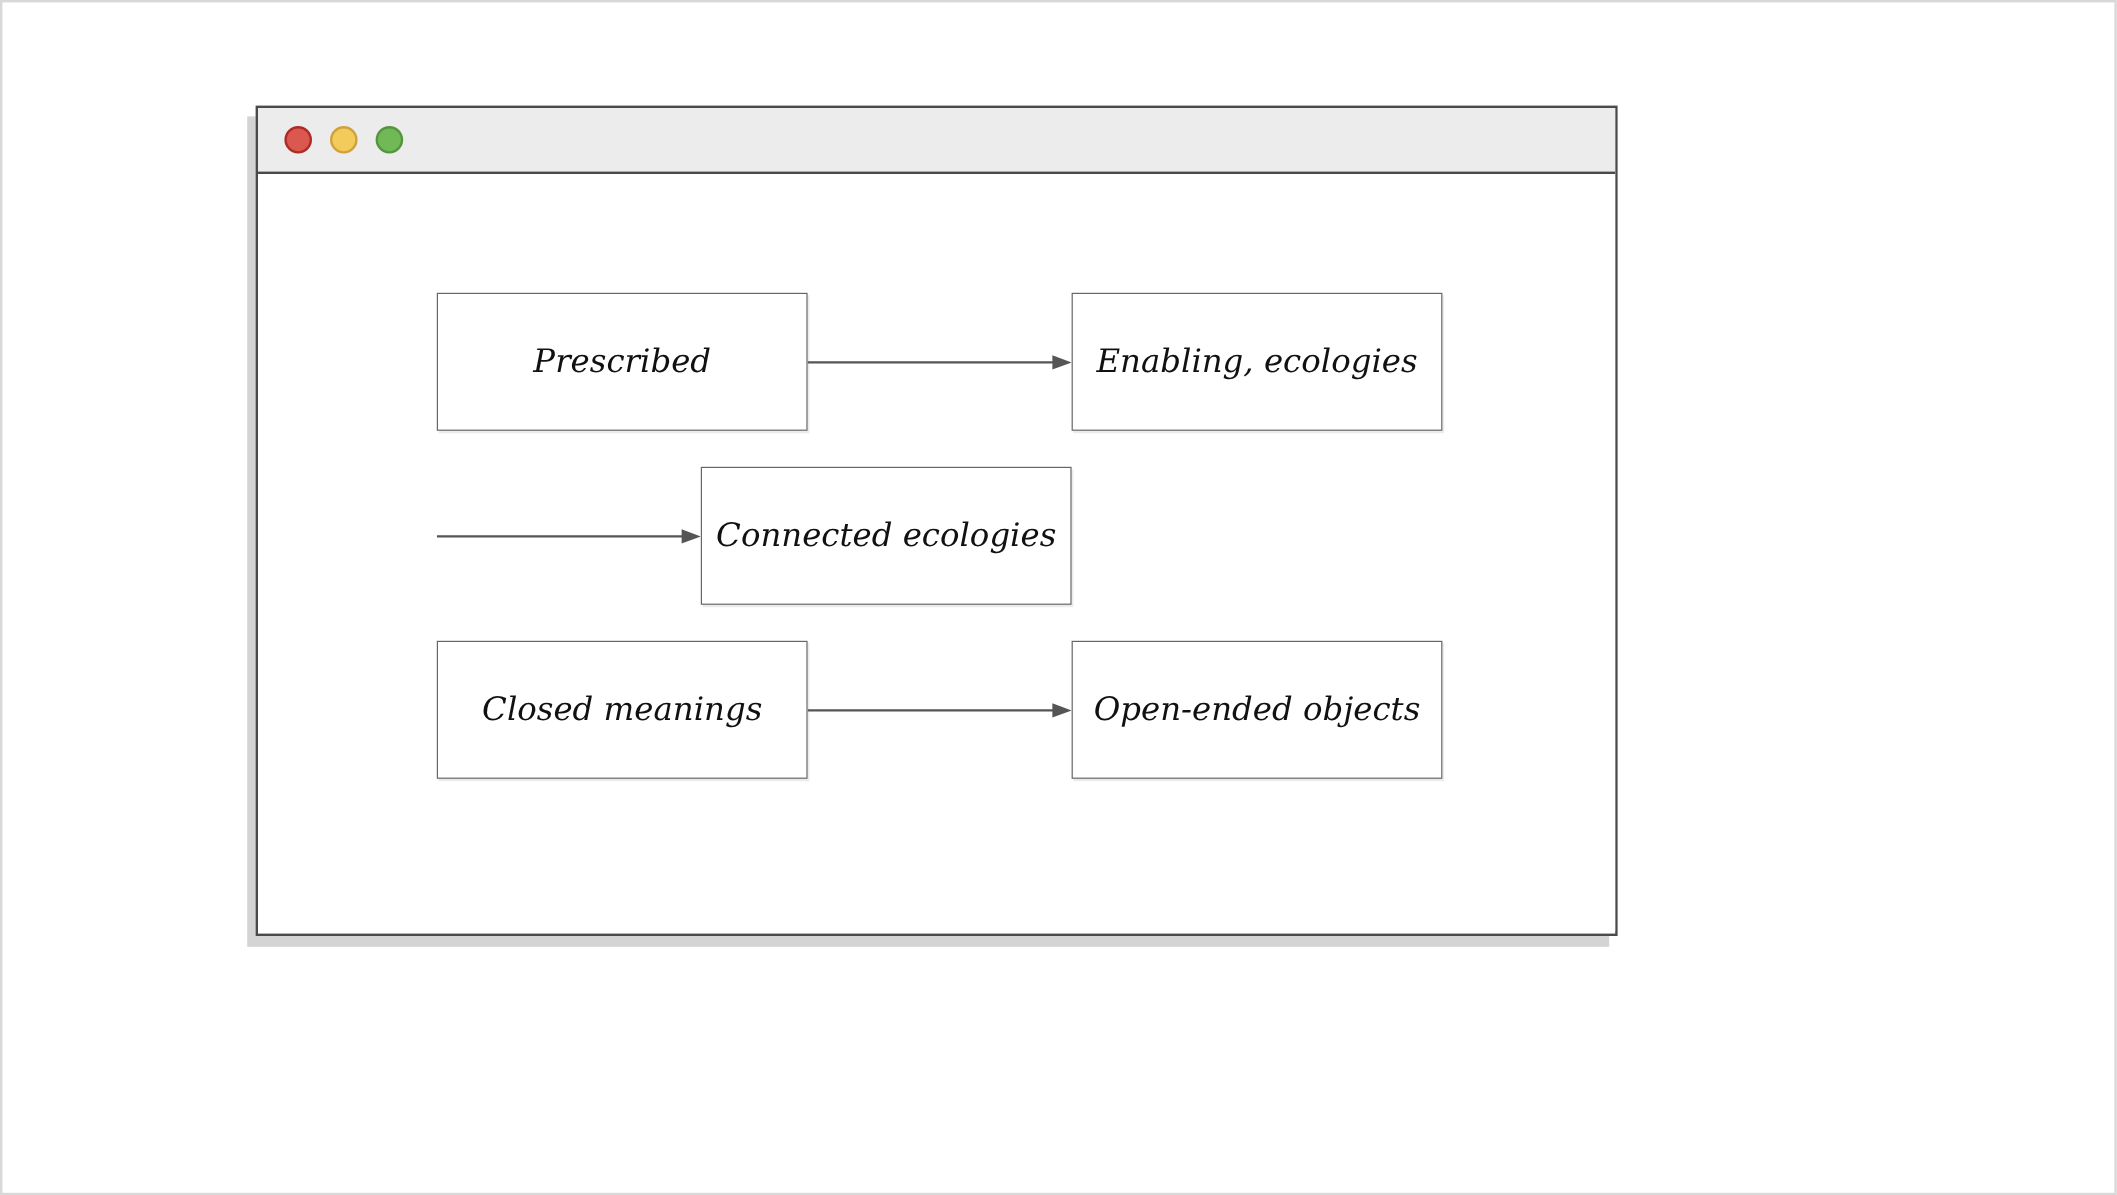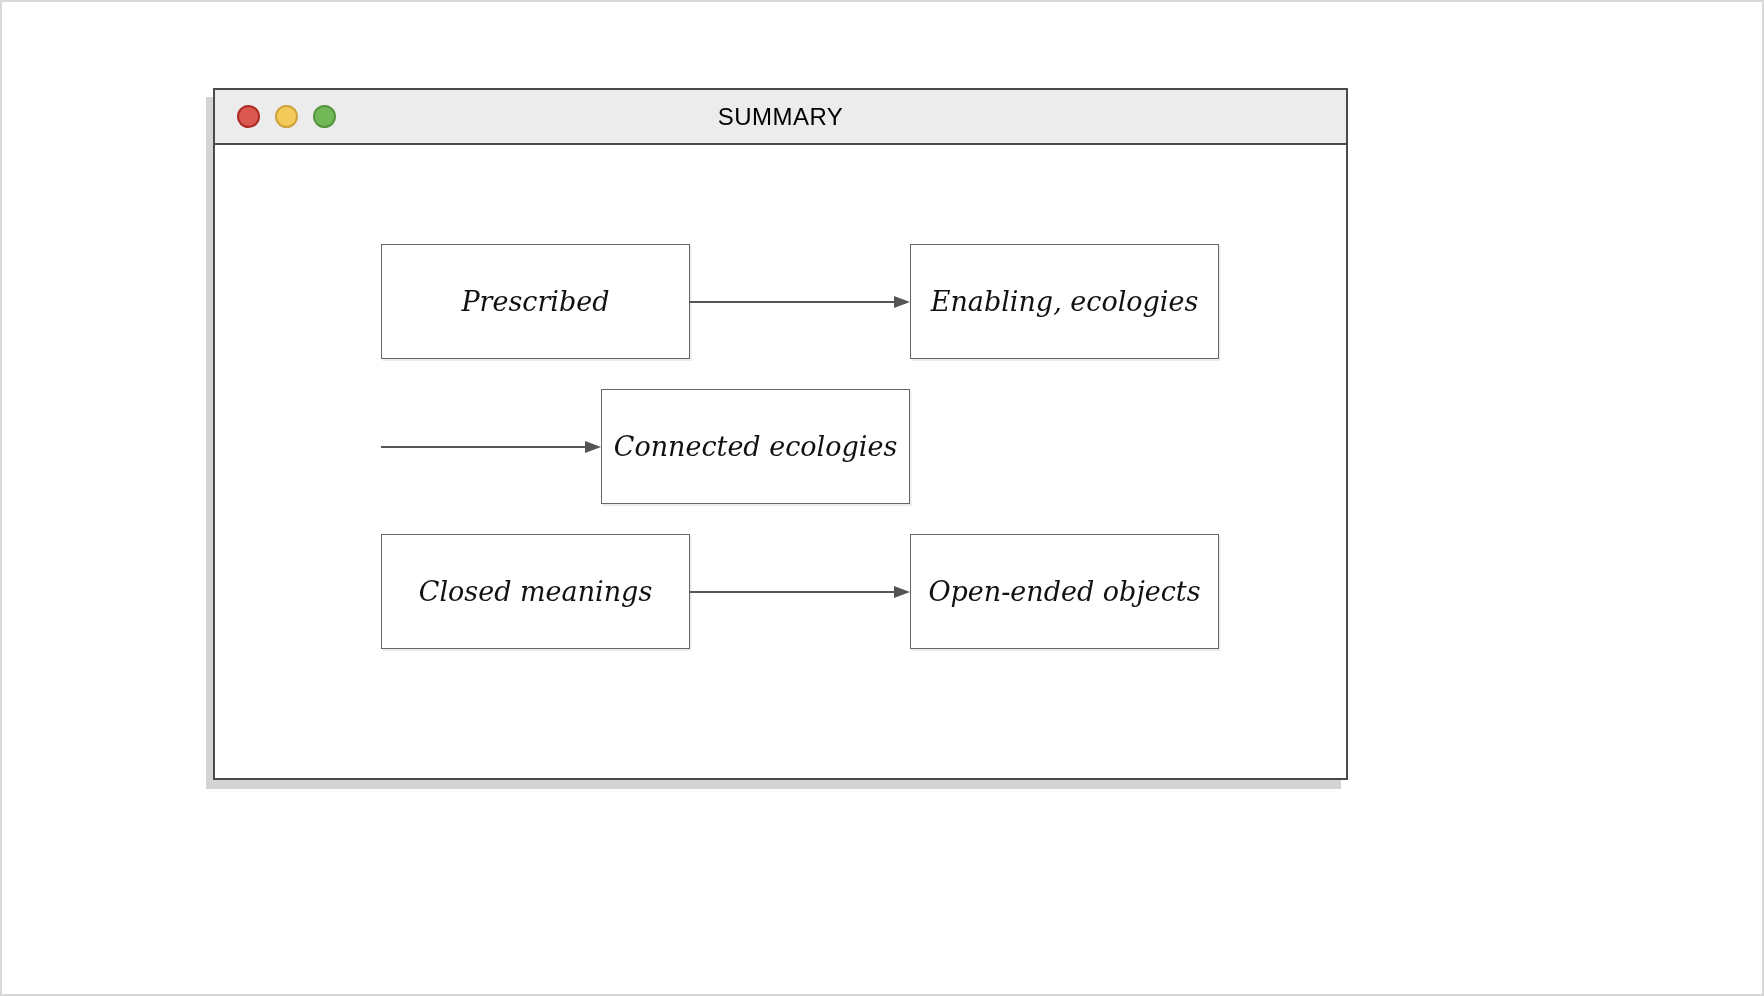--- a/index.html
+++ b/index.html
@@ -63,21 +63,20 @@
     right: 0;
     text-align: center;
     font-size: 24px;
     letter-spacing: 0.5px;
     color: #000000;
   }
   .content {
     position: relative;
     height: calc(100% - 57px);
     background: #ffffff;
-    margin-left: 17px;
   }
   .diagram {
     position: absolute;
     left: 149px;
     top: 99px;
     display: flex;
     flex-direction: column;
     gap: 30px;
   }
   .row {
@@ -116,21 +115,20 @@
 
 <div class="page">
   <div class="window">
 
     <div class="titlebar">
       <div class="lights">
         <button class="light" aria-label="close" style="background: rgb(218, 88, 80); border-color: rgb(173, 43, 37);"></button>
         <button class="light" aria-label="minimize" style="background: rgb(242, 203, 90); border-color: rgb(207, 162, 59);"></button>
         <button class="light" aria-label="zoom" style="background: rgb(113, 184, 87); border-color: rgb(85, 150, 60);"></button>
       </div>
-      <div class="title">SUMMARY</div>
     </div>
 
     <div class="content">
       <div class="diagram">
 
         <div class="row">
           <div class="box">
             <span>Prescribed</span>
           </div>
           <div class="arrow-wrap">

